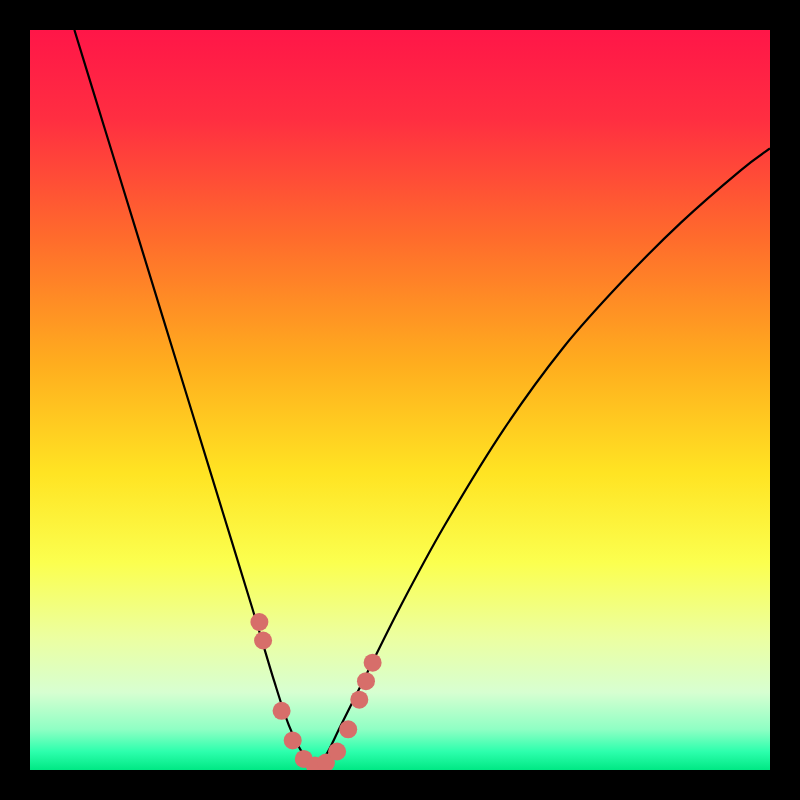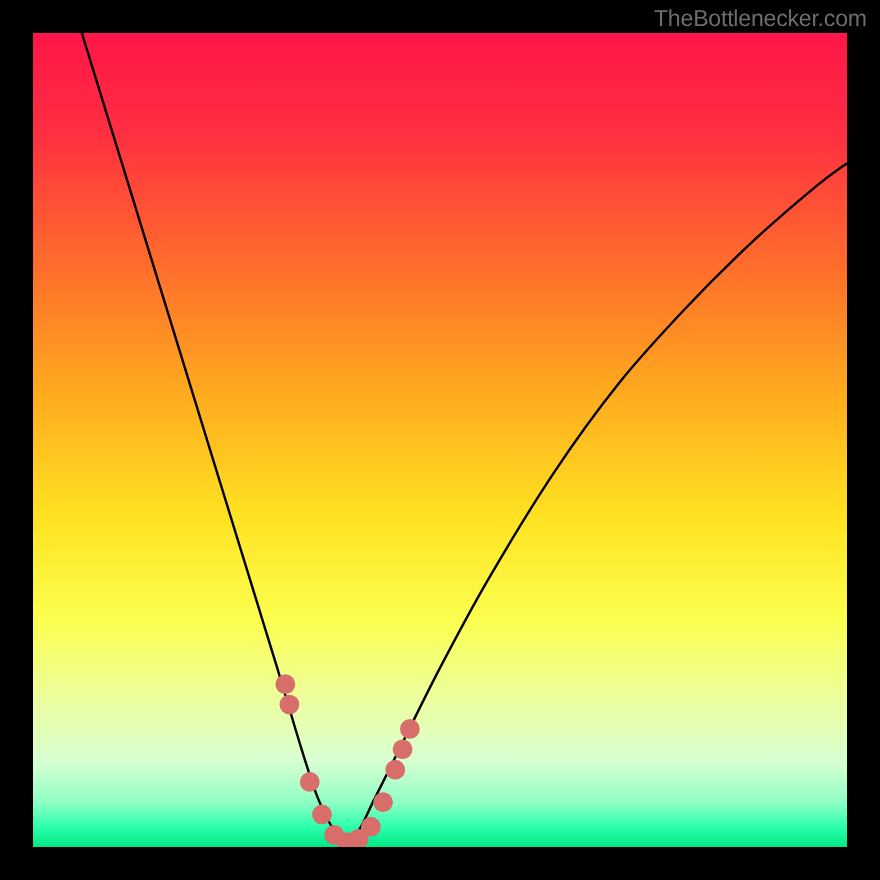--- a/index.html
+++ b/index.html
@@ -90,14 +90,13 @@
           <circle cx="307.09999999999997" cy="721.5" r="9" fill="#d76e6a"></circle>
           <circle cx="318.2" cy="699.3" r="9" fill="#d76e6a"></circle>
           <circle cx="329.3" cy="669.7" r="9" fill="#d76e6a"></circle>
           <circle cx="335.96" cy="651.2" r="9" fill="#d76e6a"></circle>
           <circle cx="342.61999999999995" cy="632.7" r="9" fill="#d76e6a"></circle>
         </g>
     </svg>
 
   </div>
 
-  <div class="watermark">TheBottlenecker.com</div>
 </div>
 
 </body></html>

